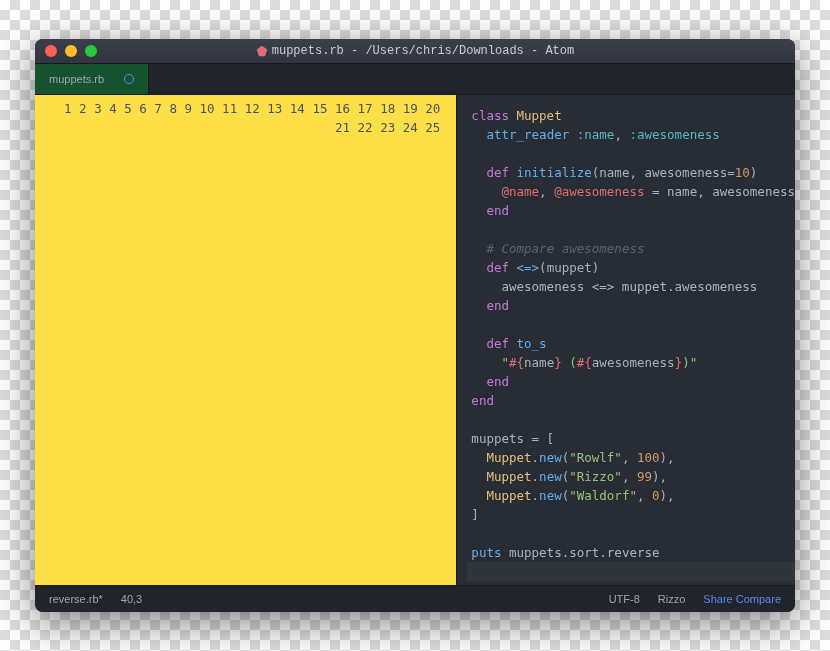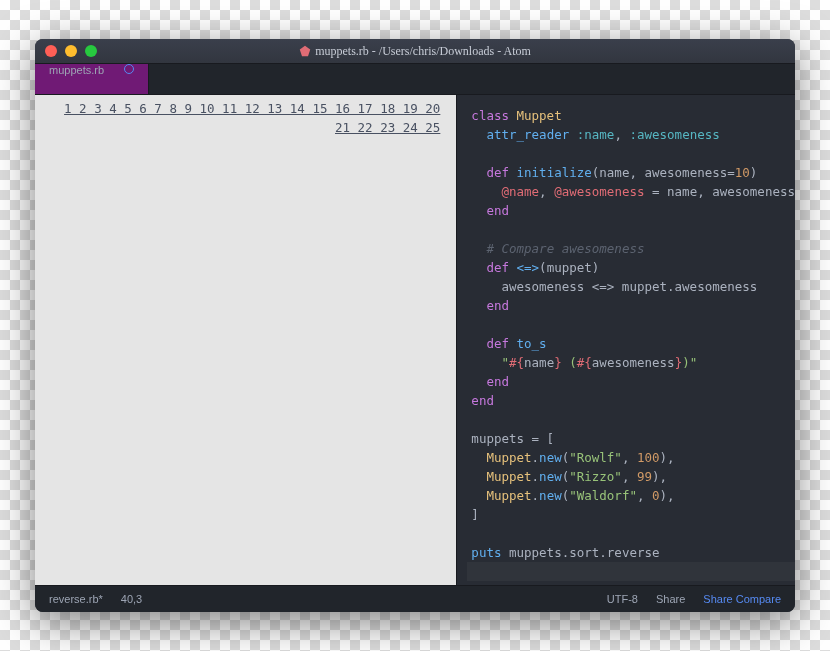--- a/index.html
+++ b/index.html
@@ -45,61 +45,61 @@
   .dot { width: 12px; height: 12px; border-radius: 50%; }
   .dot.red { background:#ff5f56; }
   .dot.yellow { background:#ffbd2e; }
   .dot.green { background:#27c93f; }
   .title {
     position: absolute;
     left: 0; right: 0;
     text-align: center;
     font-size: 12px;
     color: #c7ccd6;
-    font-family: Liberation Serif, serif;
+    font-family: Liberation Mono, monospace;
     pointer-events: none;
     display: flex;
     justify-content: center;
     align-items: center;
     gap: 4px;
   }
   .rb-icon { width:12px; height:12px; display:inline-block; }
   .tabbar {
     height: 30px;
     background: #21252b;
     display: flex;
     border-bottom: 1px solid #181a1f;
   }
   .tab {
-    background: #701a75;
+    background: #14532d;
     color: #9da5b4;
     font-size: 11px;
     padding: 0 14px;
     display: flex;
+    align-items: center;
     gap: 20px;
     border-right: 1px solid #181a1f;
     font-family: -apple-system, sans-serif;
   }
   .tab-mod {
     width:8px; height:8px; border-radius:50%; border:1px solid #568af2;
   }
   .editor {
     display: flex;
     flex: 1;
     font-size: 12.5px;
     line-height: 19px;
   }
   .gutter {
-    background: #e5e5e5;
+    background: #fde047;
     color: #495162;
     text-align: right;
     padding: 4px 16px 4px 18px;
     user-select: none;
     border-right: 1px solid #181a1f;
-    text-decoration: underline;
   }
   .code {
     padding: 4px 0 4px 10px;
     color: #abb2bf;
     white-space: pre;
     flex: 1;
     margin-top: 7px;
   }
   .code .line { display:block; padding-left:4px; }
   .code .cursor-line { background: rgba(255,255,255,0.04); }
@@ -183,18 +183,18 @@
     <div class="code"><span class="line"><span class="kw">class </span><span class="cls">Muppet</span></span><span class="line"><span class="plain">  </span><span class="fn">attr_reader</span><span class="plain"> </span><span class="sym">:name</span><span class="plain">, </span><span class="sym">:awesomeness</span></span><span class="line">&nbsp;</span><span class="line"><span class="plain">  </span><span class="kw">def </span><span class="fn">initialize</span><span class="plain">(name, awesomeness=</span><span class="num">10</span><span class="plain">)</span></span><span class="line"><span class="plain">    </span><span class="ivar">@name</span><span class="plain">, </span><span class="ivar">@awesomeness</span><span class="plain"> = name, awesomeness</span></span><span class="line"><span class="plain">  </span><span class="kw">end</span></span><span class="line">&nbsp;</span><span class="line"><span class="plain">  </span><span class="cmnt"># Compare awesomeness</span></span><span class="line"><span class="plain">  </span><span class="kw">def </span><span class="fn">&lt;=&gt;</span><span class="plain">(muppet)</span></span><span class="line"><span class="plain">    awesomeness &lt;=&gt; muppet.awesomeness</span></span><span class="line"><span class="plain">  </span><span class="kw">end</span></span><span class="line">&nbsp;</span><span class="line"><span class="plain">  </span><span class="kw">def </span><span class="fn">to_s</span></span><span class="line"><span class="plain">    </span><span class="str">"</span><span class="intrp">#{</span><span class="plain">name</span><span class="intrp">}</span><span class="str"> (</span><span class="intrp">#{</span><span class="plain">awesomeness</span><span class="intrp">}</span><span class="str">)"</span></span><span class="line"><span class="plain">  </span><span class="kw">end</span></span><span class="line"><span class="kw">end</span></span><span class="line">&nbsp;</span><span class="line"><span class="plain">muppets = [</span></span><span class="line"><span class="plain">  </span><span class="cls">Muppet</span><span class="plain">.</span><span class="fn">new</span><span class="plain">(</span><span class="str">"Rowlf"</span><span class="plain">, </span><span class="num">100</span><span class="plain">),</span></span><span class="line"><span class="plain">  </span><span class="cls">Muppet</span><span class="plain">.</span><span class="fn">new</span><span class="plain">(</span><span class="str">"Rizzo"</span><span class="plain">, </span><span class="num">99</span><span class="plain">),</span></span><span class="line"><span class="plain">  </span><span class="cls">Muppet</span><span class="plain">.</span><span class="fn">new</span><span class="plain">(</span><span class="str">"Waldorf"</span><span class="plain">, </span><span class="num">0</span><span class="plain">),</span></span><span class="line"><span class="plain">]</span></span><span class="line">&nbsp;</span><span class="line"><span class="fn">puts</span><span class="plain"> muppets.sort.reverse</span></span><span class="line cursor-line">&nbsp;</span></div>
   </div>
 
   <div class="statusbar">
     <div class="status-left">
       <span>reverse.rb*</span>
       <span>40,3</span>
     </div>
     <div class="status-right">
       <span>UTF-8</span>
-      <span>Share</span>
+      <span>Rizzo</span>
       <span class="link">Share Compare</span>
     </div>
   </div>
 
 </div>
 
 </body></html>

